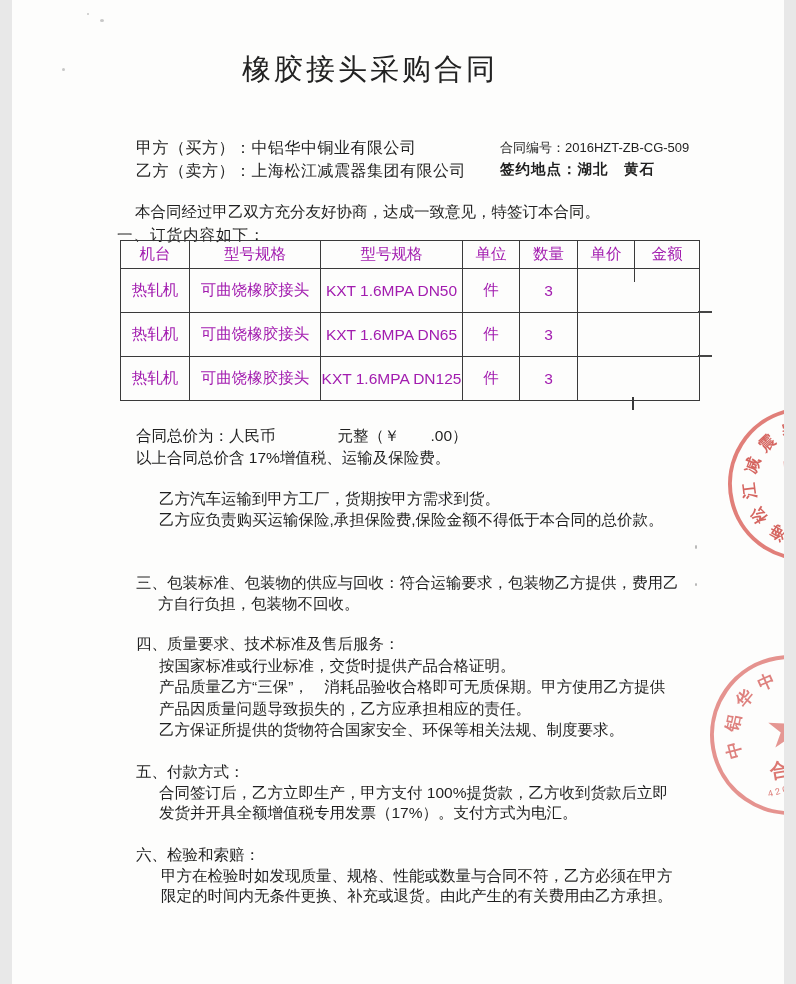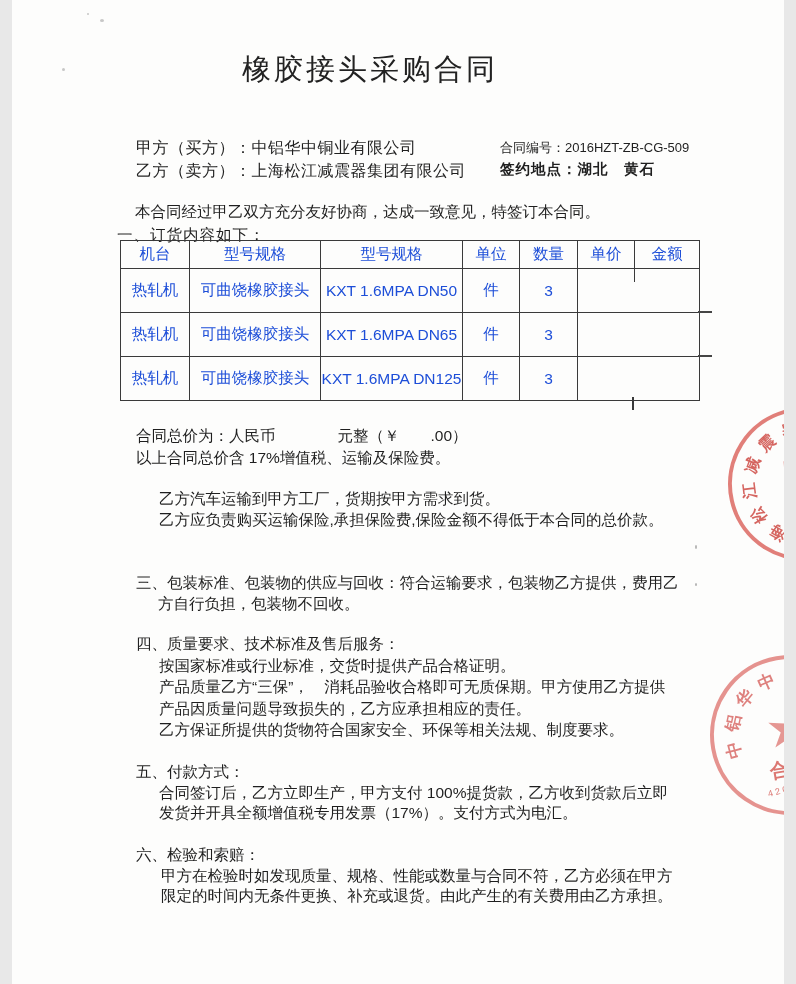--- a/index.html
+++ b/index.html
@@ -25,21 +25,21 @@
   .sign-place{left:488px;top:160px;font-size:14.5px;font-weight:bold;letter-spacing:1px;}
 
   
   .intro{left:123px;top:202px;font-size:15.5px;}
   .sec1-head{left:105px;top:225px;font-size:15.5px;letter-spacing:1px;}
 
   
   .order-table{
     position:absolute;left:108px;top:240px;
     border-collapse:collapse;table-layout:fixed;width:579px;
-    font-size:15.5px;color:#1d4ed8;
+    font-size:15.5px;color:#a21caf;
   }
   .order-table th,.order-table td{
     border:1.5px solid #3a3a3a;text-align:center;vertical-align:middle;
     font-weight:normal;padding:0;overflow:visible;
   }
   .order-table thead tr{height:28px;}
   .order-table tbody tr{height:44px;}
   .merged{position:relative;}
   tr.row-first .merged::before{
     content:'';position:absolute;left:55.5px;top:0;width:1.5px;height:13px;background:#3a3a3a;

